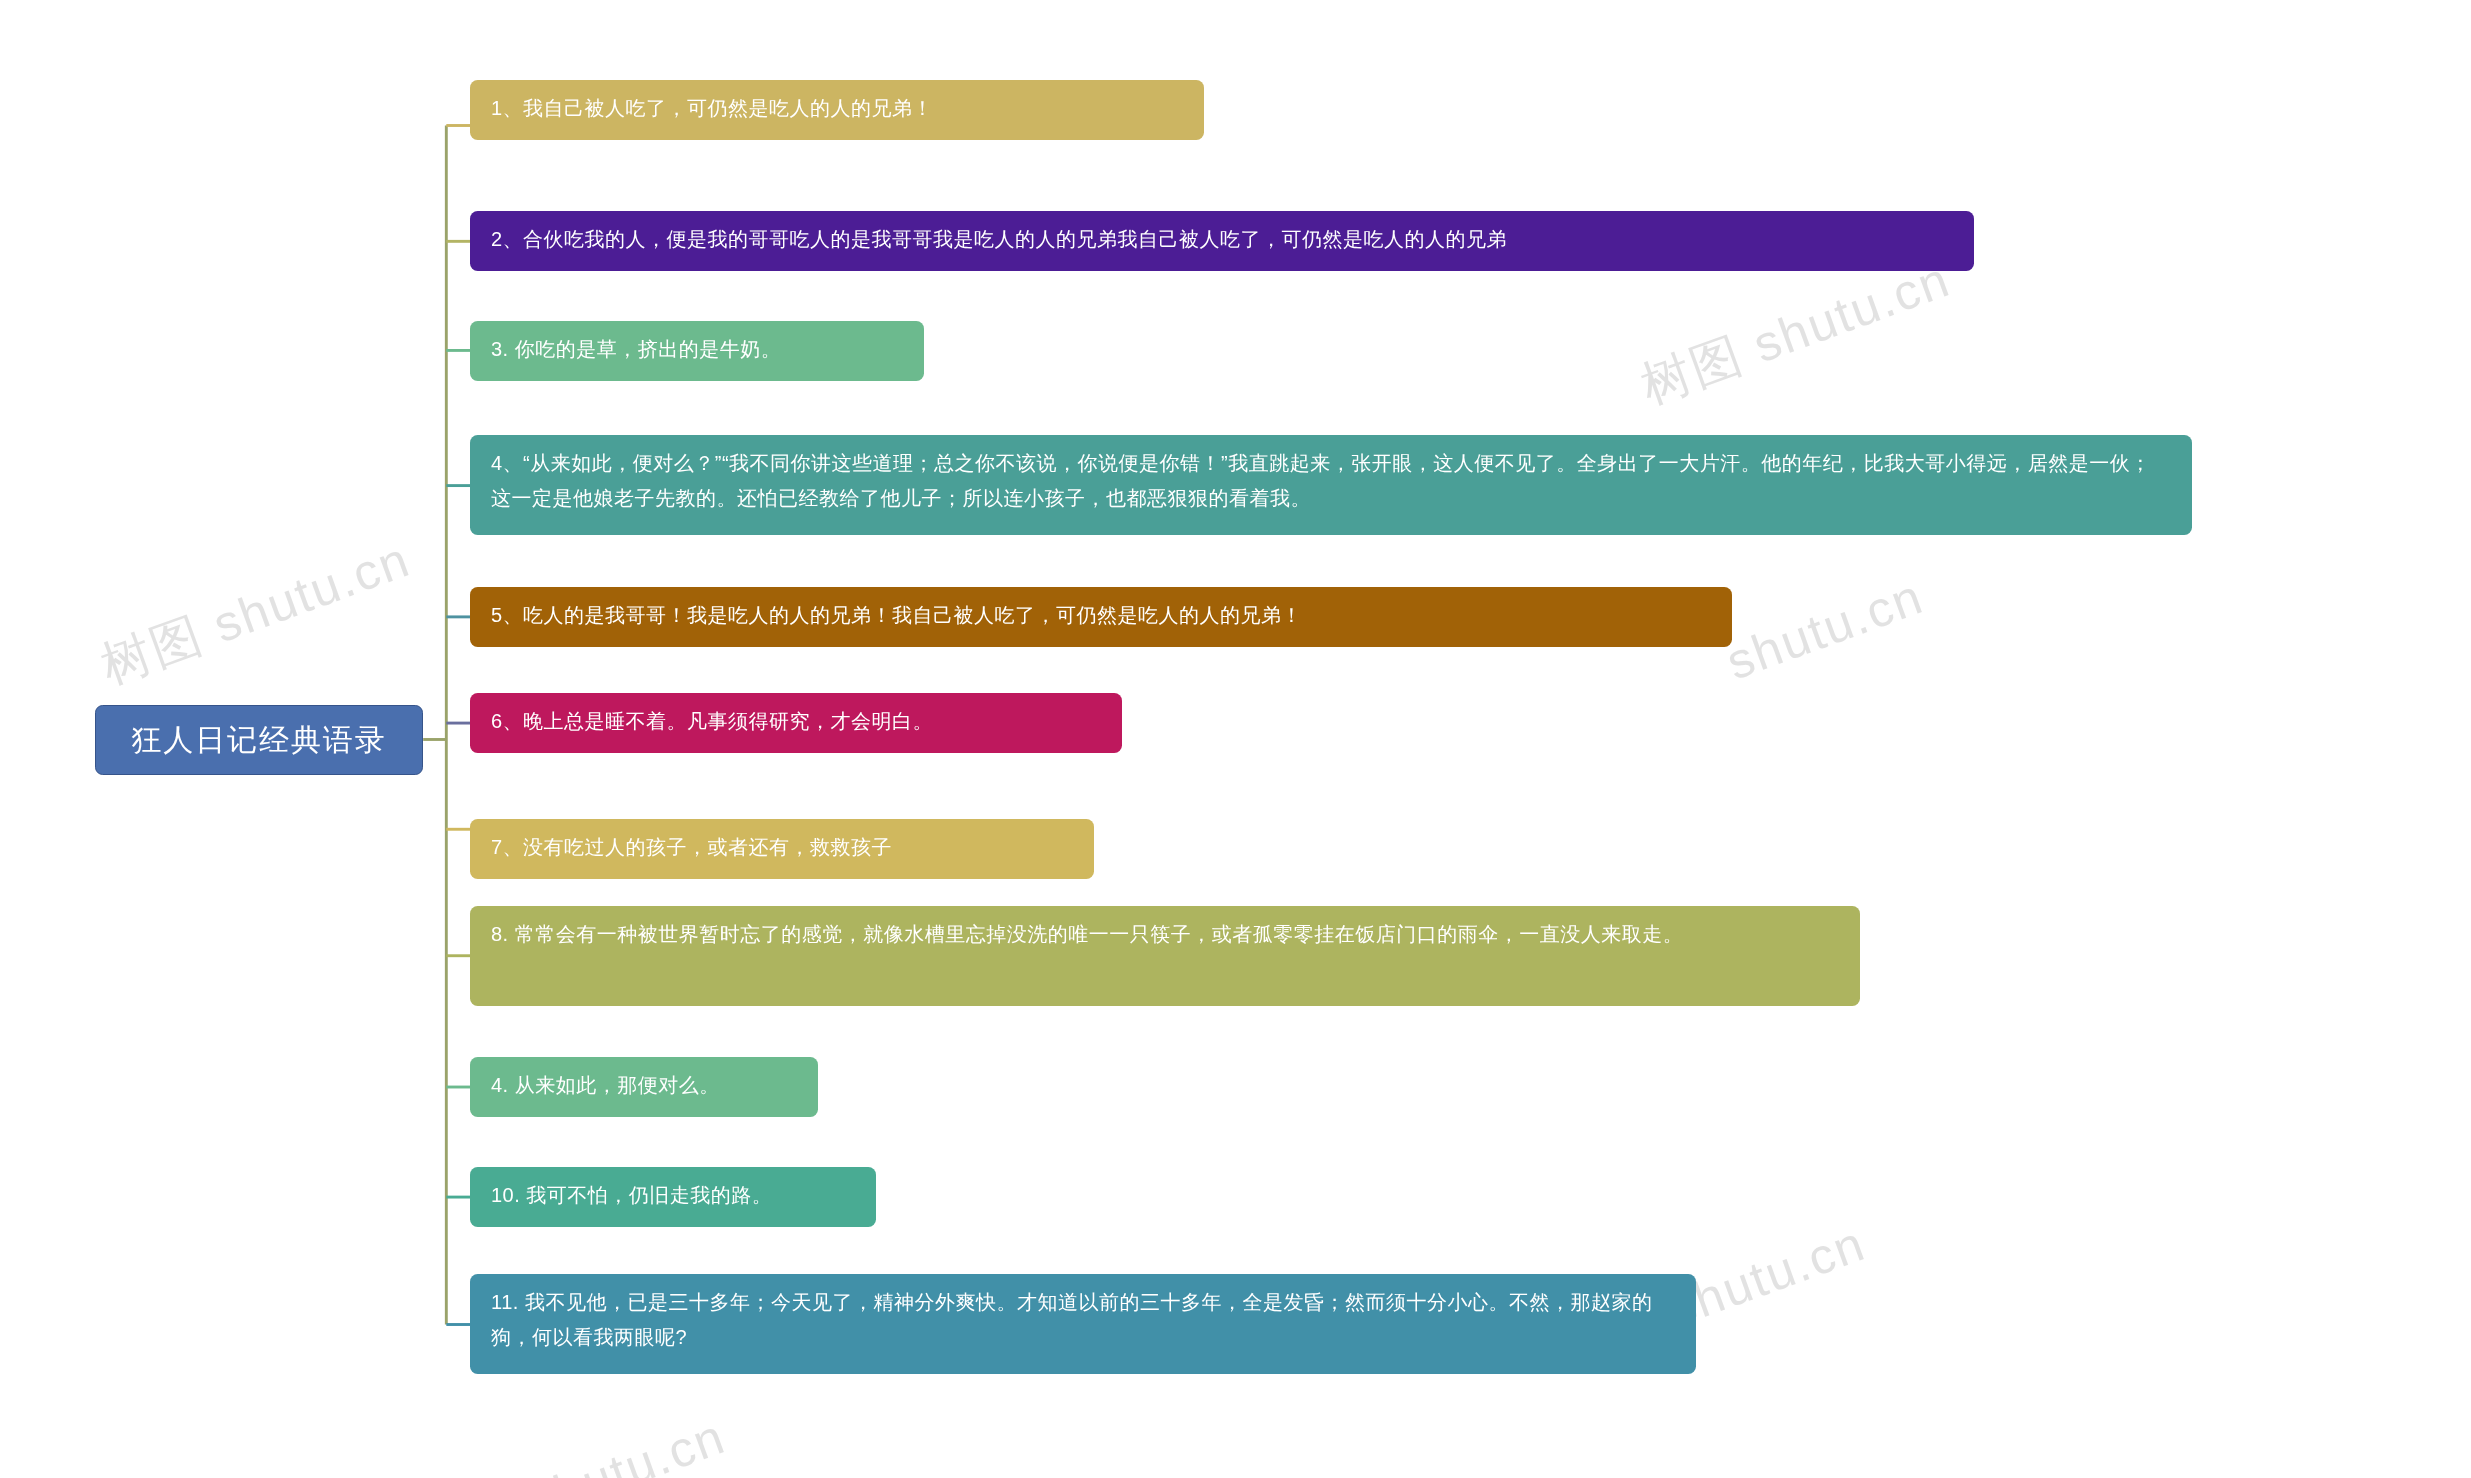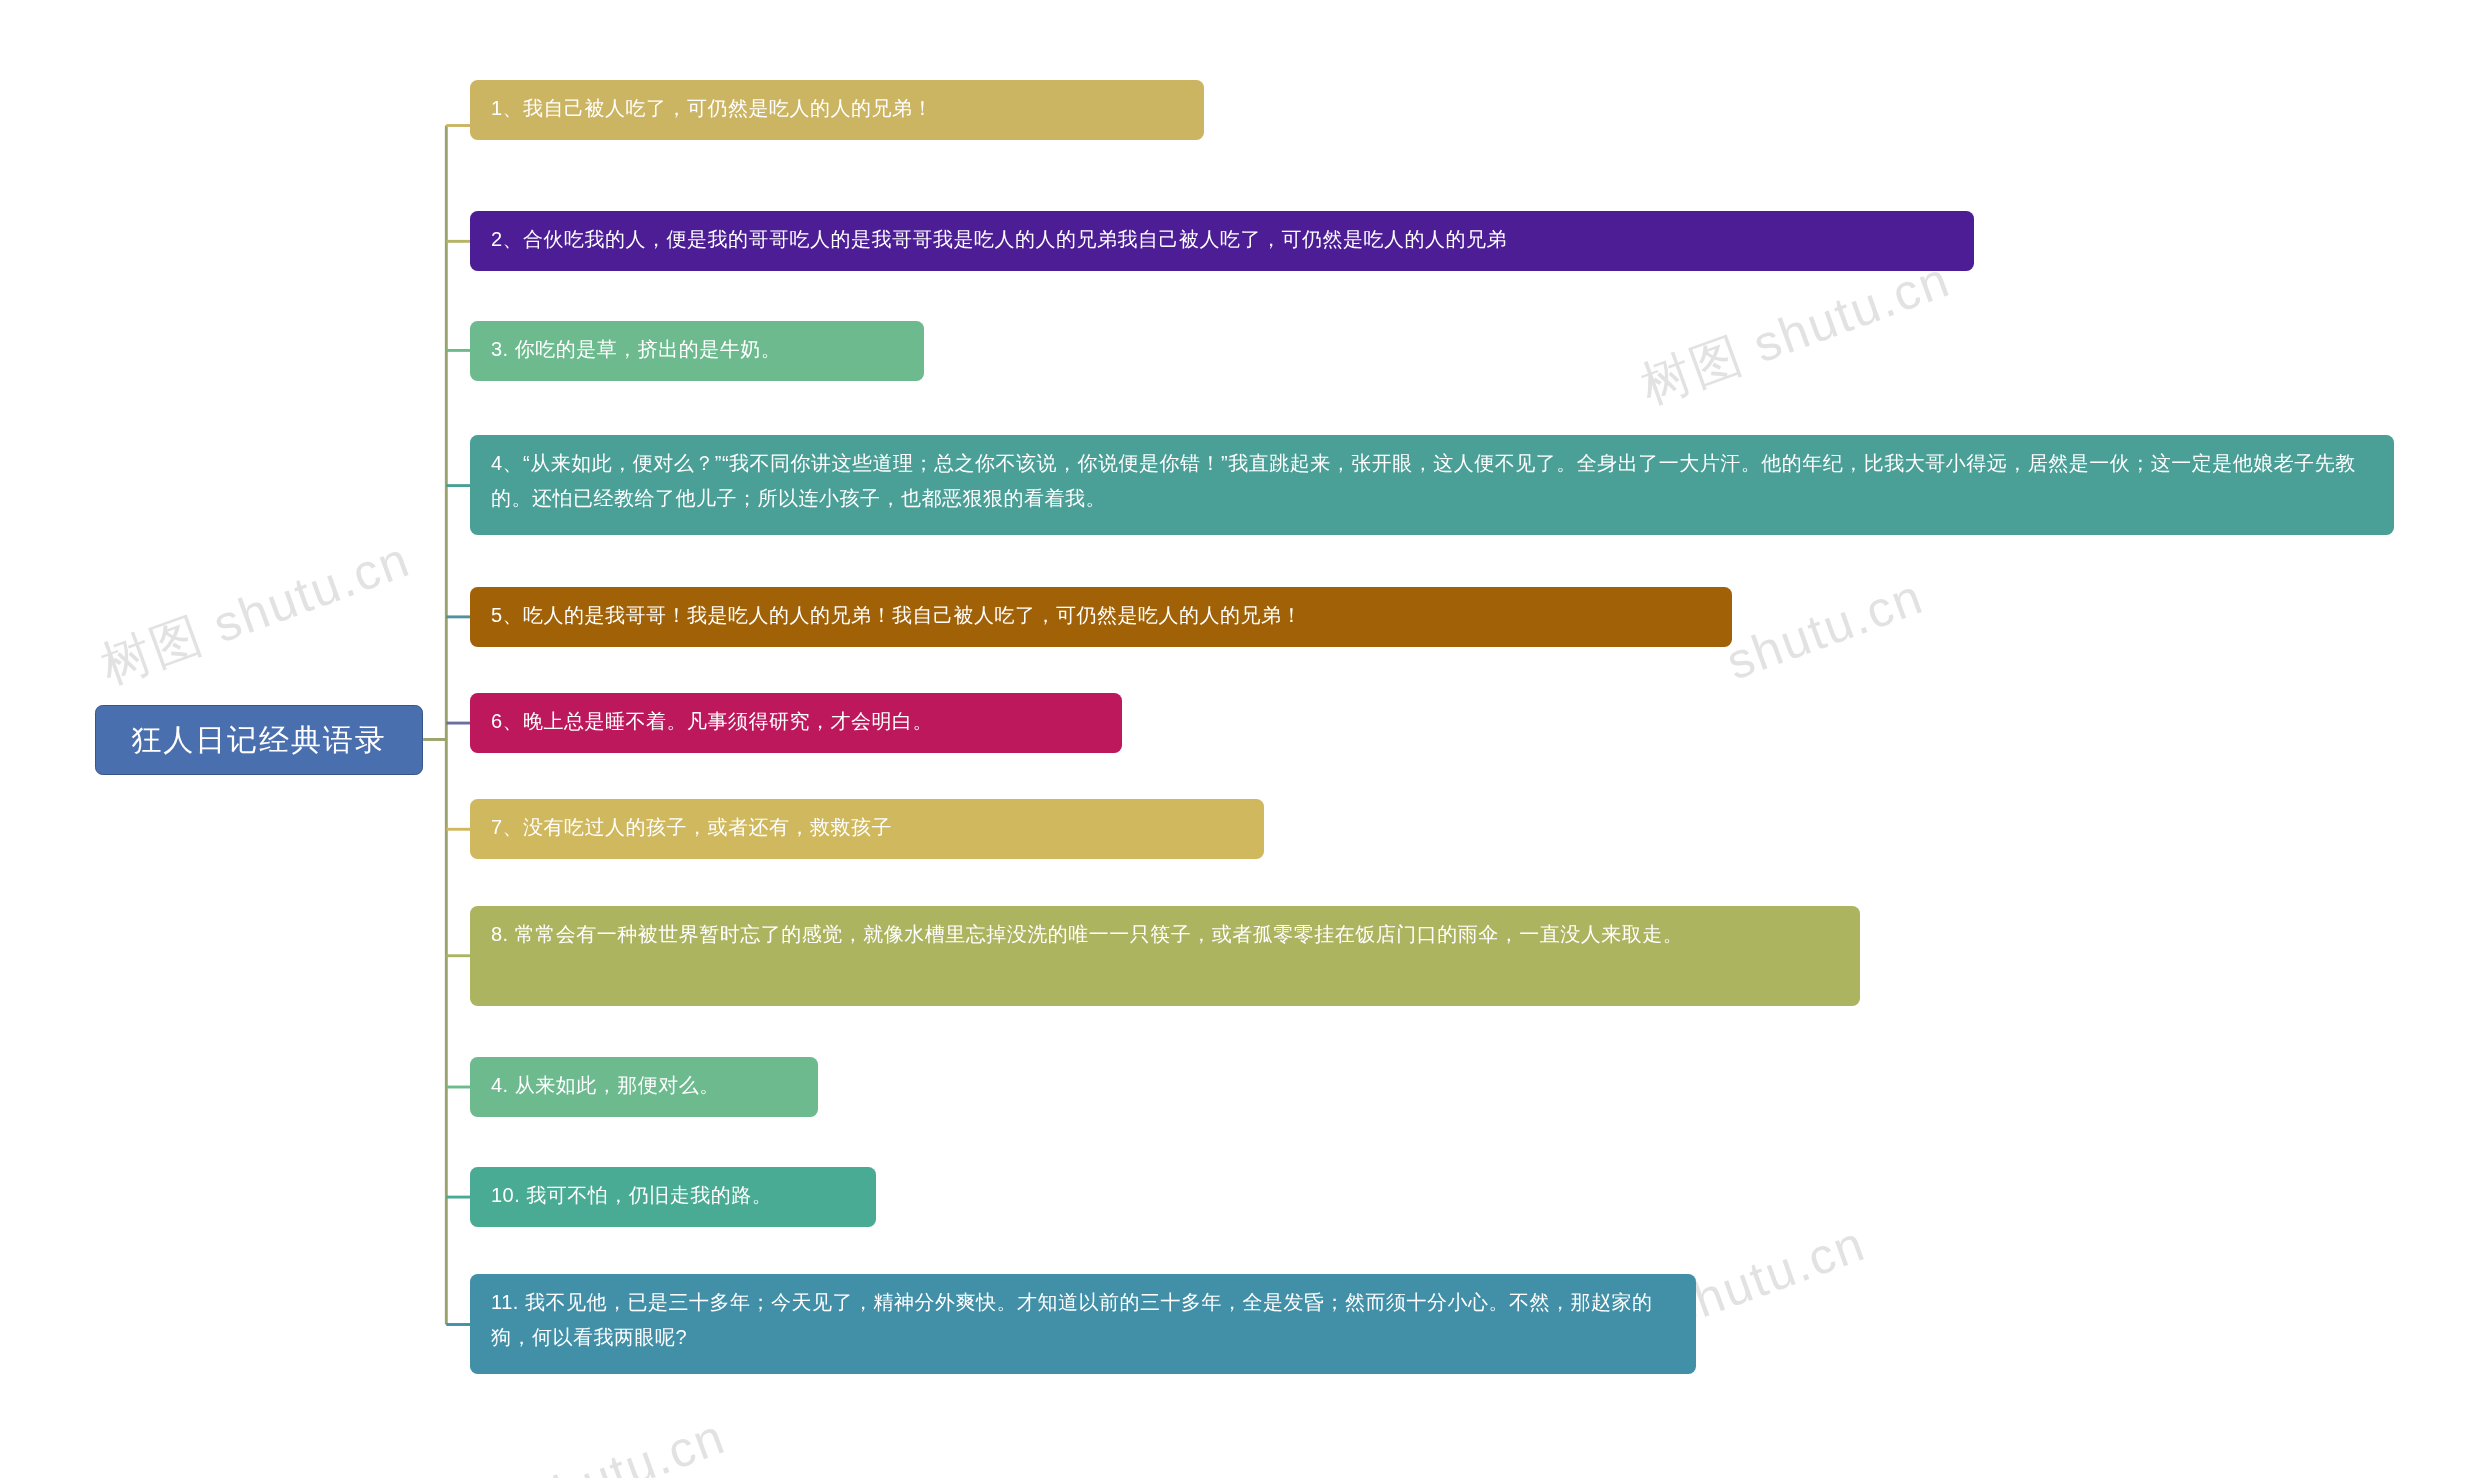--- a/index.html
+++ b/index.html
@@ -101,22 +101,22 @@
   </svg>
 
 <div id="root-node" style="background: rgb(74, 111, 174); text-align: center;">
   <span>狂人日记经典语录</span>
 </div>
 
 <div id="branches">
     <div class="node" style="left: 470px; top: 80px; width: 734px; min-height: 60px; background: rgb(204, 181, 98);"><span>1、我自己被人吃了，可仍然是吃人的人的兄弟！</span></div>
     <div class="node" style="left: 470px; top: 211px; width: 1504px; min-height: 60px; background: #4c1d95;"><span>2、合伙吃我的人，便是我的哥哥吃人的是我哥哥我是吃人的人的兄弟我自己被人吃了，可仍然是吃人的人的兄弟</span></div>
     <div class="node" style="left: 470px; top: 321px; width: 454px; min-height: 60px; background: rgb(108, 186, 142);"><span>3. 你吃的是草，挤出的是牛奶。</span></div>
-    <div class="node" style="left: 470px; top: 435px; width: 1924px; min-height: 100px; background: rgb(74, 159, 151);"><span>4、“从来如此，便对么？”“我不同你讲这些道理；总之你不该说，你说便是你错！”我直跳起来，张开眼，这人便不见了。全身出了一大片汗。他的年纪，比我大哥小得远，居然是一伙；这一定是他娘老子先教的。还怕已经教给了他儿子；所以连小孩子，也都恶狠狠的看着我。</span></div>
+    <div class="node" style="left: 470px; top: 435px; width: 1722px; min-height: 100px; background: rgb(74, 159, 151);"><span>4、“从来如此，便对么？”“我不同你讲这些道理；总之你不该说，你说便是你错！”我直跳起来，张开眼，这人便不见了。全身出了一大片汗。他的年纪，比我大哥小得远，居然是一伙；这一定是他娘老子先教的。还怕已经教给了他儿子；所以连小孩子，也都恶狠狠的看着我。</span></div>
     <div class="node" style="left: 470px; top: 587px; width: 1262px; min-height: 60px; background: #a16207;"><span>5、吃人的是我哥哥！我是吃人的人的兄弟！我自己被人吃了，可仍然是吃人的人的兄弟！</span></div>
     <div class="node" style="left: 470px; top: 693px; width: 652px; min-height: 60px; background: #be185d;"><span>6、晚上总是睡不着。凡事须得研究，才会明白。</span></div>
-    <div class="node" style="left: 470px; top: 799px; width: 794px; min-height: 60px; background: rgb(208, 184, 94);"><span>7、没有吃过人的孩子，或者还有，救救孩子</span></div>
+    <div class="node" style="left: 470px; top: 819px; width: 624px; min-height: 60px; background: rgb(208, 184, 94);"><span>7、没有吃过人的孩子，或者还有，救救孩子</span></div>
     <div class="node" style="left: 470px; top: 906px; width: 1390px; min-height: 100px; background: rgb(173, 180, 95);"><span>8. 常常会有一种被世界暂时忘了的感觉，就像水槽里忘掉没洗的唯一一只筷子，或者孤零零挂在饭店门口的雨伞，一直没人来取走。</span></div>
     <div class="node" style="left: 470px; top: 1057px; width: 348px; min-height: 60px; background: rgb(108, 186, 142);"><span>4. 从来如此，那便对么。</span></div>
     <div class="node" style="left: 470px; top: 1167px; width: 406px; min-height: 60px; background: rgb(73, 171, 147);"><span>10. 我可不怕，仍旧走我的路。</span></div>
     <div class="node" style="left: 470px; top: 1274px; width: 1226px; min-height: 100px; background: rgb(65, 144, 168);"><span>11. 我不见他，已是三十多年；今天见了，精神分外爽快。才知道以前的三十多年，全是发昏；然而须十分小心。不然，那赵家的狗，何以看我两眼呢?</span></div>
   </div>
 
 
 </body></html>

